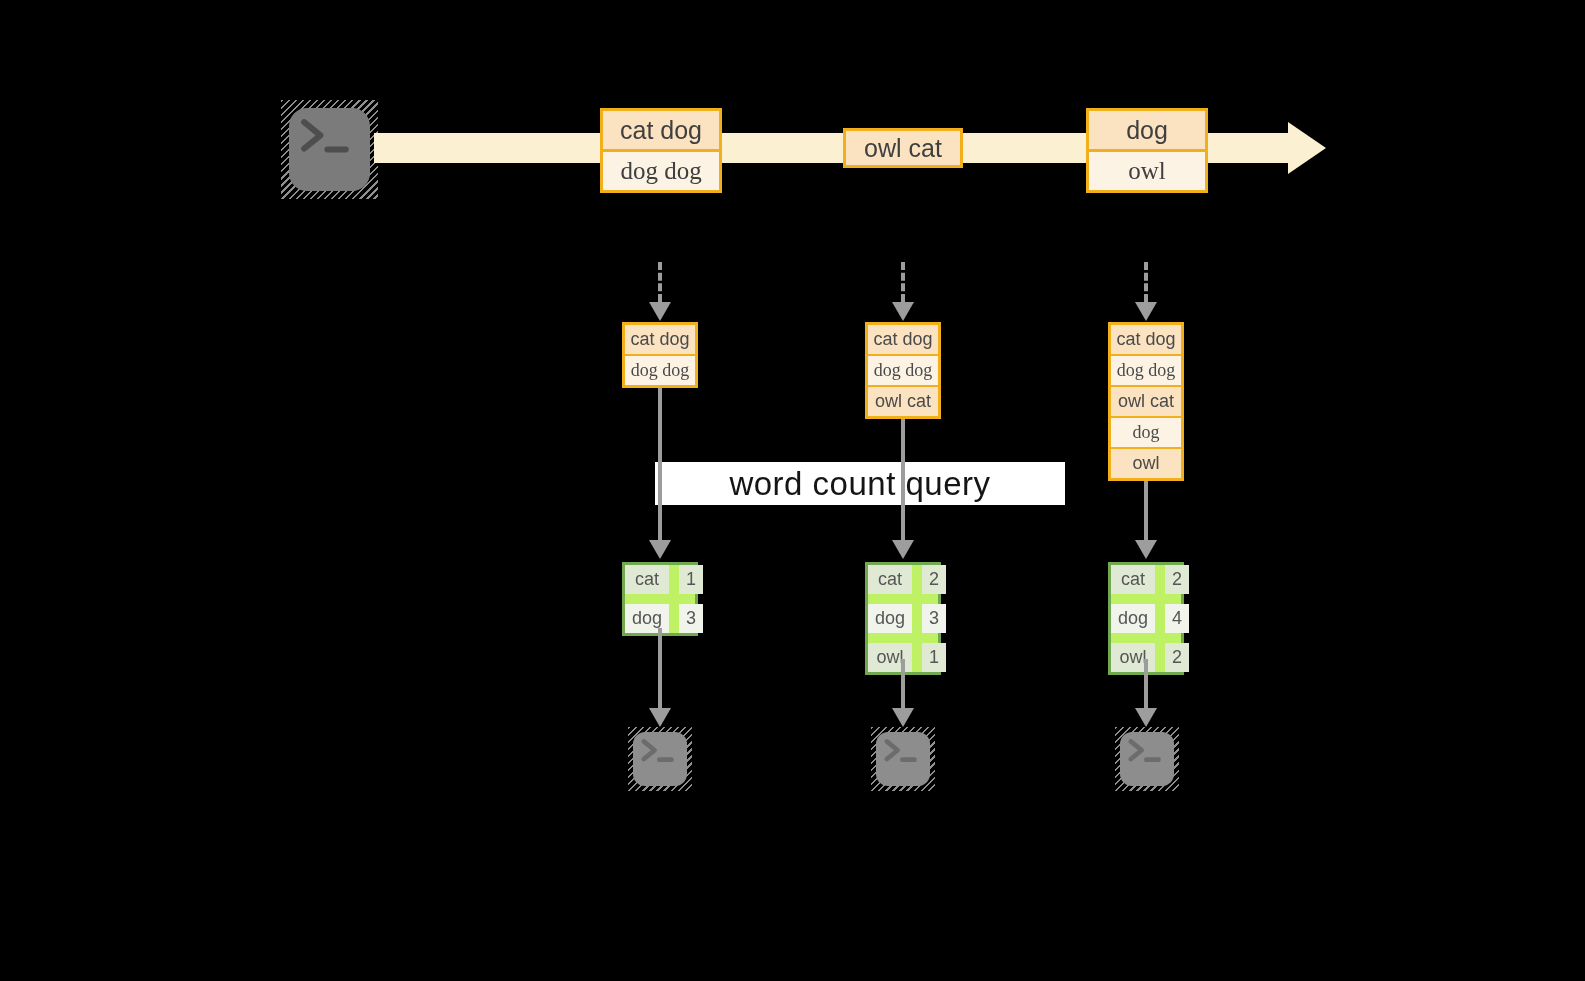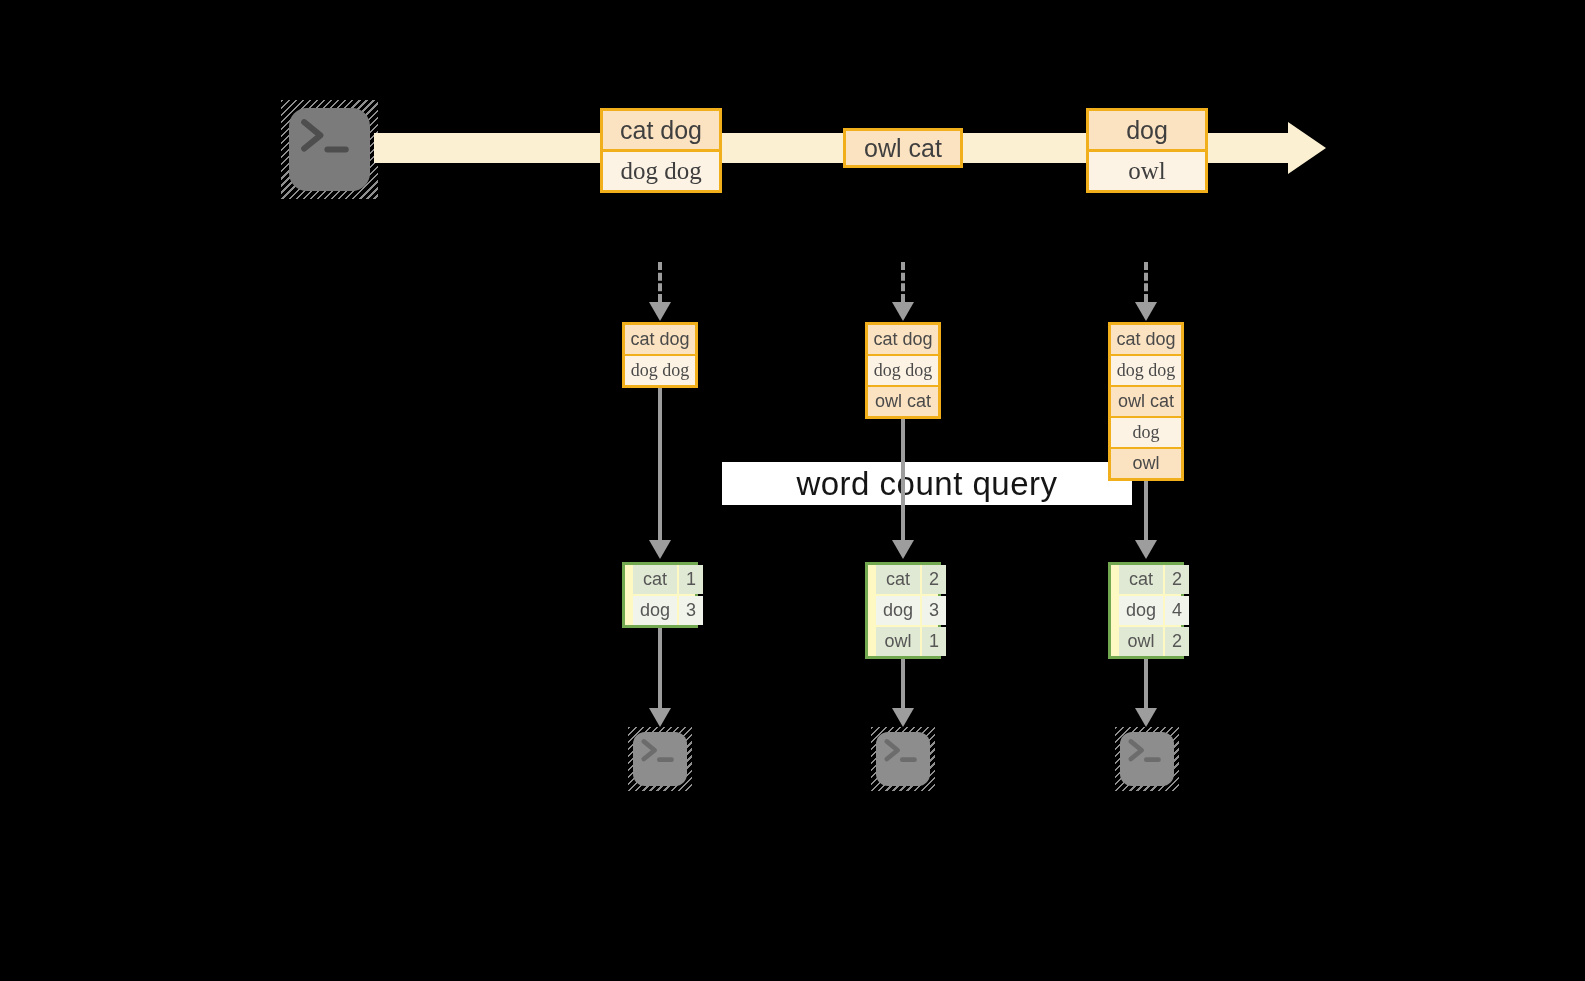--- a/index.html
+++ b/index.html
@@ -54,29 +54,29 @@
   .dash-line{width:0;border-left:4px dashed #9D9D9D;height:40px;}
   .arrow-head{
     width:0;height:0;z-index:2;
     border-left:11px solid transparent;border-right:11px solid transparent;
     border-top:19px solid #9D9D9D;
   }
   .conn{width:4px;background:#9D9D9D;z-index:2;}
 
   
   .qbox{
-    left:722px;top:462px;width:410px;height:43px;background:#FFFFFF;z-index:1;
+    left:655px;top:462px;width:410px;height:43px;background:#FFFFFF;z-index:1;
     display:flex;align-items:center;justify-content:center;
     font-size:33px;font-weight:300;color:#151515;letter-spacing:0.5px;
   }
 
   
   .tbl{
-    width:76px;border:3px solid #71A850;background:#fef9c3;
-    display:grid;grid-template-columns:44px 24px;gap:2px;z-index:2;padding-left:8px;
+    width:76px;border:3px solid #71A850;background:#bef264;
+    display:grid;grid-template-columns:44px 24px;gap:10px;z-index:2;
   }
   .tcell{
     height:29px;display:flex;align-items:center;justify-content:center;
     font-size:18px;color:#565656;
   }
   .g-dark{background:#E0E9D3;}
   .g-light{background:#F0F4EA;}
 </style>
 </head>
 <body>

